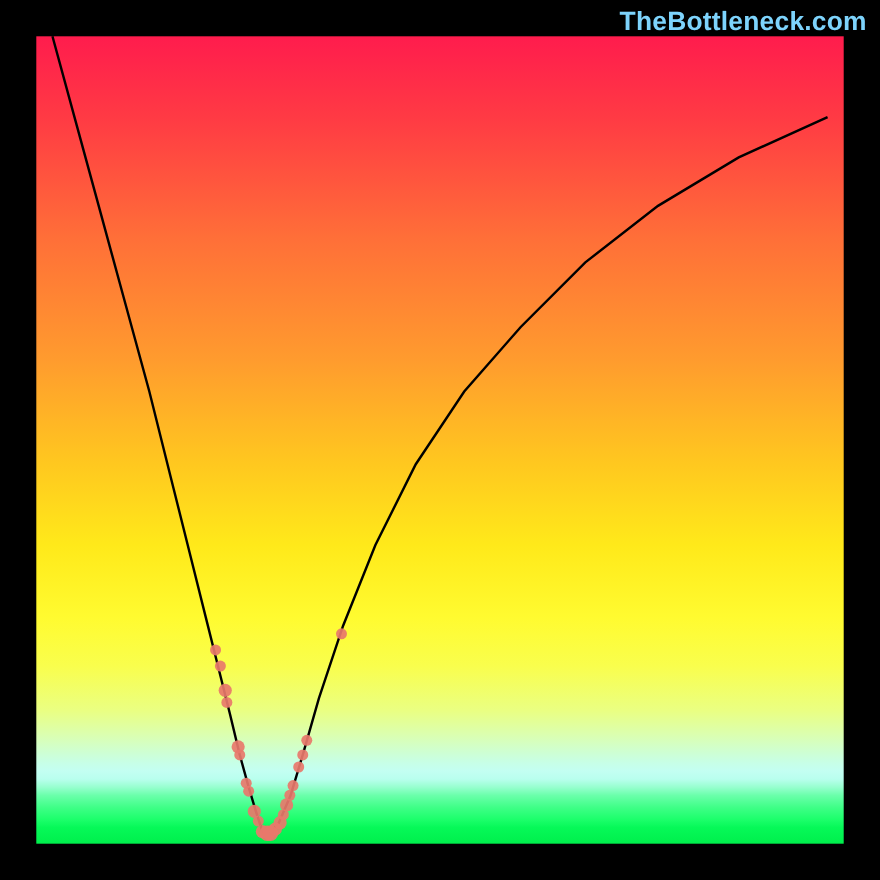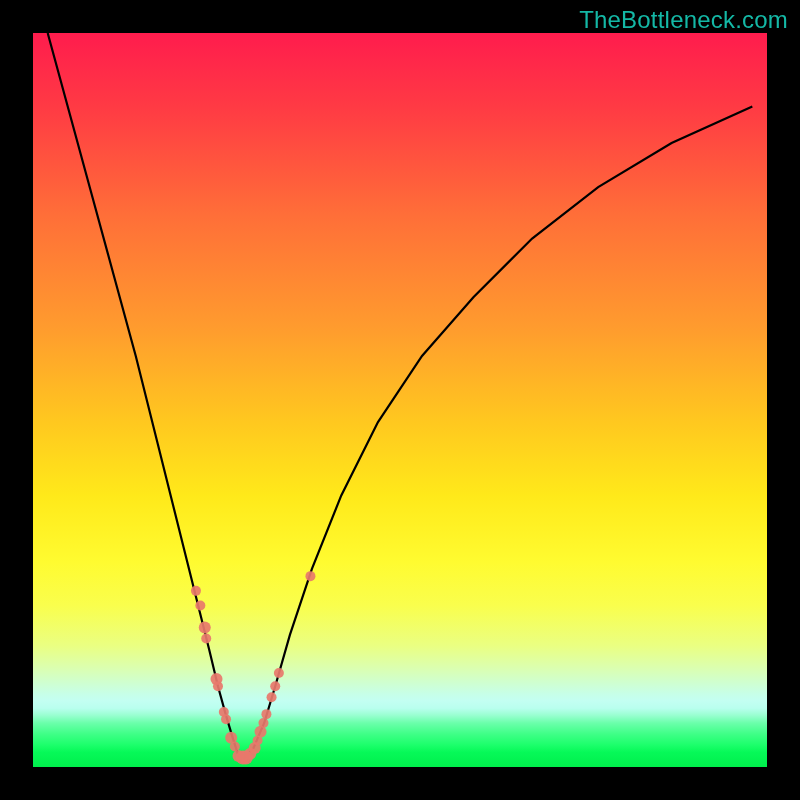--- a/index.html
+++ b/index.html
@@ -14,23 +14,23 @@
   .frame {
     position: relative;
     width: 800px;
     height: 800px;
     background: #000;
   }
   .watermark {
     position: absolute;
     top: 6px;
     right: 12px;
-    color: #14b8a6;
+    color: #7dd3fc;
     font-size: 24px;
-    font-weight: 400;
+    font-weight: 700;
     letter-spacing: 0.2px;
     z-index: 10;
   }
   .plot-area {
     position: absolute;
     left: 33px;
     top: 33px;
     width: 734px;
     height: 734px;
     

